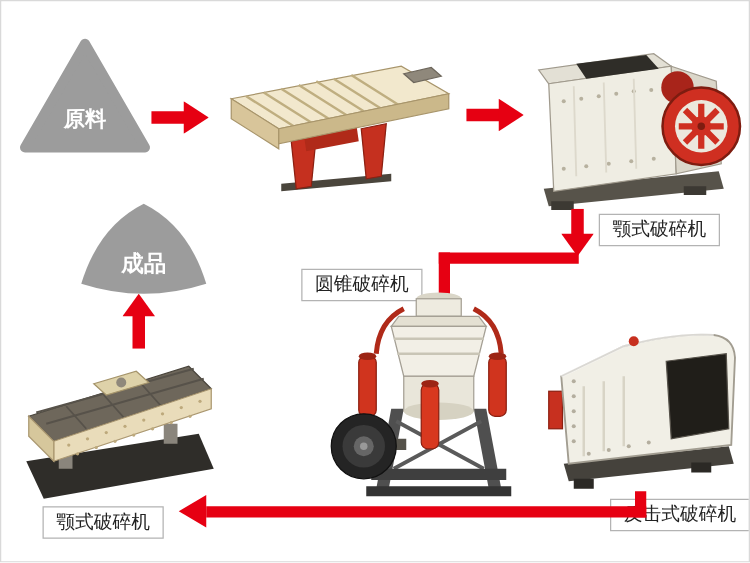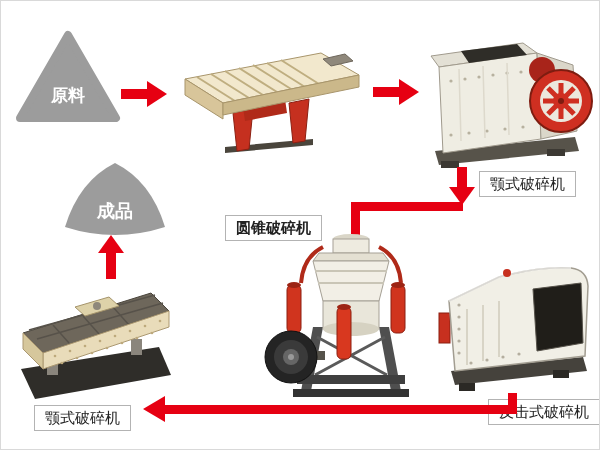--- a/index.html
+++ b/index.html
@@ -90,21 +90,21 @@
   <div class="label" style="left:478px;top:170px;">颚式破碎机</div>
 
   <svg class="abs" style="left:448px;top:166px;" width="26" height="38" viewBox="0 0 26 38">
     <rect x="8" y="0" width="10" height="21" fill="#e60012"></rect>
     <polygon points="0,20 26,20 13,38" fill="#e60012"></polygon>
   </svg>
 
   <div class="bar" style="left:350px;top:201px;width:112px;height:9px;"></div>
   <div class="bar" style="left:350px;top:201px;width:9px;height:34px;"></div>
 
-  <div class="label" style="left:224px;top:214px;font-weight:bold;">圆锥破碎机</div>
+  <div class="label" style="left:240px;top:214px;">圆锥破碎机</div>
 
   <svg class="abs" style="left:262px;top:226px;" width="170" height="180" viewBox="0 0 170 180">
     <polygon points="50,100 60,100 48,164 38,164" fill="#4f4f4f"></polygon>
     <polygon points="116,100 126,100 138,164 128,164" fill="#4f4f4f"></polygon>
     <path d="M54,110 L124,148 M122,110 L52,148" stroke="#5a5a5a" stroke-width="3"></path>
     <rect x="34" y="148" width="108" height="9" fill="#3f3f3f"></rect>
     <rect x="30" y="162" width="116" height="8" fill="#333333"></rect>
     <path d="M60,20 Q40,30 38,56" stroke="#b02a19" stroke-width="4" fill="none"></path>
     <path d="M116,20 Q136,30 138,56" stroke="#b02a19" stroke-width="4" fill="none"></path>
     <ellipse cx="88" cy="12" rx="18" ry="5" fill="#dad6c8"></ellipse>

